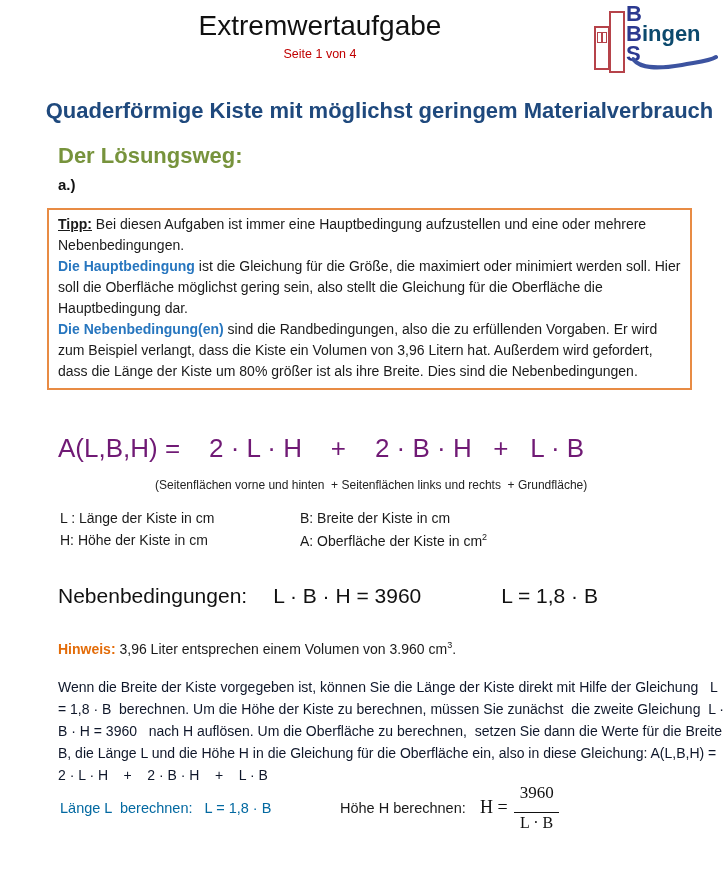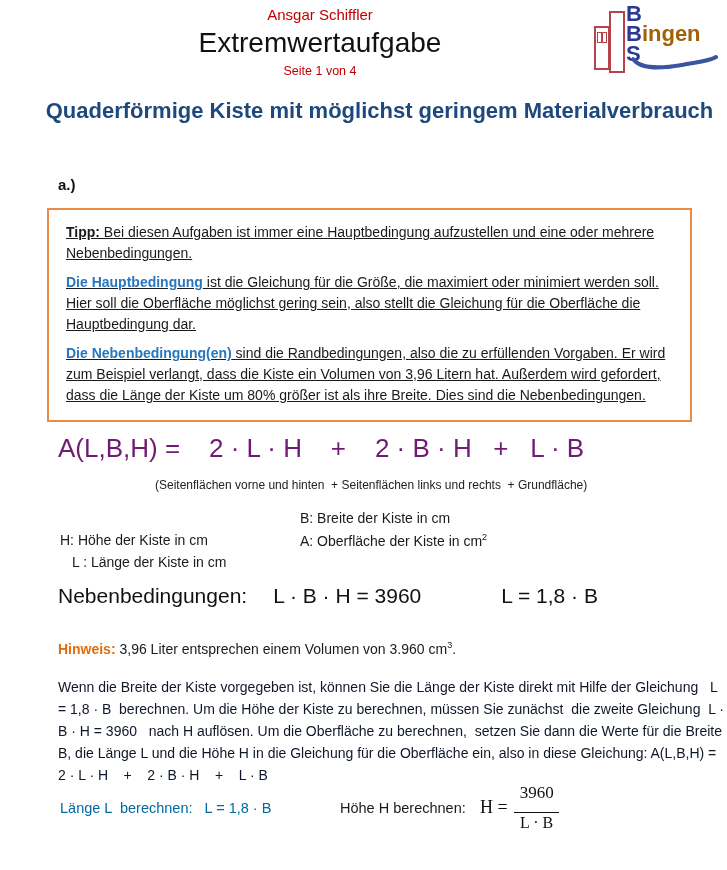--- a/index.html
+++ b/index.html
@@ -14,45 +14,45 @@
 
   
   .logo{position:absolute;top:4px;left:588px;width:132px;height:72px;}
   .tower{position:absolute;border:2px solid #b6434a;background:#fff;}
   .tower-left{left:6px;top:22px;width:12px;height:40px;}
   .tower-right{left:21px;top:7px;width:12px;height:58px;}
   .win{position:absolute;top:4px;width:3px;height:9px;border:1px solid #b6434a;display:block;}
   .w1{left:1px;} .w2{left:6px;}
   .logo-letters{position:absolute;left:38px;top:0;line-height:20px;font-weight:bold;font-size:22px;}
   .logo-letters .lb{color:#2b3990;}
-  .logo-letters .lr{color:#a16207;}
+  .logo-letters .lr{color:#0c4a6e;}
   .swoosh{position:absolute;left:44px;top:50px;}
 
   
   .main-title{position:absolute;top:98px;left:16px;width:727px;margin:0;text-align:center;
               font-size:22px;font-weight:bold;color:#1f497d;}
   .solution-heading{position:absolute;top:143px;left:58px;margin:0;font-size:22px;
                     font-weight:bold;color:#77933c;}
   .item-label{position:absolute;top:176px;left:58px;font-size:15px;font-weight:bold;color:#111;}
 
   
   .tip-box{position:absolute;top:208px;left:47px;width:645px;box-sizing:border-box;
            border:2px solid #e88b44;background:#fff;padding:4px 9px 6px 9px;
            font-size:14px;line-height:21px;color:#1a1a1a;}
-  .tip-box p{margin:8px;text-decoration:underline;}
+  .tip-box p{margin:0;}
   .tip-label{font-weight:bold;text-decoration:underline;}
   .blue-term{font-weight:bold;color:#2776bf;}
 
   
   .hb-heading{position:absolute;top:390px;left:58px;margin:0;font-size:22px;font-weight:400;color:#111;}
   .hb-formula{position:absolute;top:433px;left:58px;font-size:26px;white-space:pre;color:#701a75;}
   .hb-caption{position:absolute;top:478px;left:155px;font-size:12px;white-space:pre;color:#222;}
   .def{position:absolute;font-size:14px;color:#1a1a1a;}
   .def sup{font-size:9px;}
-  .def-l{top:510px;left:72px;margin-top:44px;} .def-b{top:510px;left:300px;}
+  .def-l{top:510px;left:60px;} .def-b{top:510px;left:300px;}
   .def-h{top:532px;left:60px;} .def-a{top:532px;left:300px;}
 
   
   .nb-line{position:absolute;top:584px;left:58px;font-size:21px;color:#111;white-space:pre;}
   .nb-eq1{margin-left:26px;margin-top:9px;} .nb-eq2{margin-left:80px;}
 
   
   .hint{position:absolute;top:640px;left:58px;font-size:14px;color:#1a1a1a;}
   .hint-label{font-weight:bold;color:#e36c09;}
   .hint sup{font-size:9px;}
@@ -69,21 +69,20 @@
   .frac{display:inline-flex;flex-direction:column;align-items:center;margin-left:6px;gap:8px;}
   .frac .num{padding:0 6px 1px 6px;font-size:17px;}
   .frac .den{border-top:1.5px solid #111;padding:1px 6px 0 6px;font-size:16px;}
 </style>
 </head>
 <body>
 
 <div class="page">
 
   <div class="header">
-    <div class="author">Ansgar Schiffler</div>
     <h1 class="doc-title">Extremwertaufgabe</h1>
     <div class="page-info">Seite 1 von 4</div>
   </div>
 
   <div class="logo">
     <div class="tower tower-left">
       <span class="win w1"></span>
       <span class="win w2"></span>
     </div>
     <div class="tower tower-right"></div>
@@ -92,20 +91,21 @@
       <div><span class="lb">B</span><span class="lr">ingen</span></div>
       <div class="lb">S</div>
     </div>
     <svg class="swoosh" width="86" height="18" viewBox="0 0 86 18">
       <path d="M1,5 C8,15 26,15 50,11 C66,8 78,7 84,3" fill="none" stroke="#3c53a0" stroke-width="4" stroke-linecap="round"></path>
     </svg>
   </div>
 
   <h2 class="main-title">Quaderförmige Kiste mit möglichst geringem Materialverbrauch</h2>
 
+  <h3 class="solution-heading">Der Lösungsweg:</h3>
   <div class="item-label">a.)</div>
 
   <div class="tip-box">
     <p><span class="tip-label">Tipp:</span><span> Bei diesen Aufgaben ist immer eine Hauptbedingung  aufzustellen und eine oder mehrere Nebenbedingungen.</span></p>
     <p><span class="blue-term">Die Hauptbedingung</span><span> ist die Gleichung für die Größe,  die maximiert oder minimiert werden soll. Hier soll die Oberfläche möglichst gering sein, also stellt die Gleichung für die Oberfläche die Hauptbedingung  dar.</span></p>
     <p><span class="blue-term">Die Nebenbedingung(en)</span><span> sind die Randbedingungen,  also die zu erfüllenden Vorgaben. Er wird zum Beispiel verlangt, dass die Kiste ein Volumen von 3,96 Litern hat. Außerdem  wird gefordert, dass die Länge der Kiste um 80% größer ist als ihre Breite. Dies sind die Nebenbedingungen.</span></p>
   </div>
 
   <div class="hb-formula">A(L,B,H) =    2 · L · H    +    2 · B · H   +   L · B</div>
   <div class="hb-caption">(Seitenflächen vorne und hinten  + Seitenflächen links und rechts  + Grundfläche)</div>

